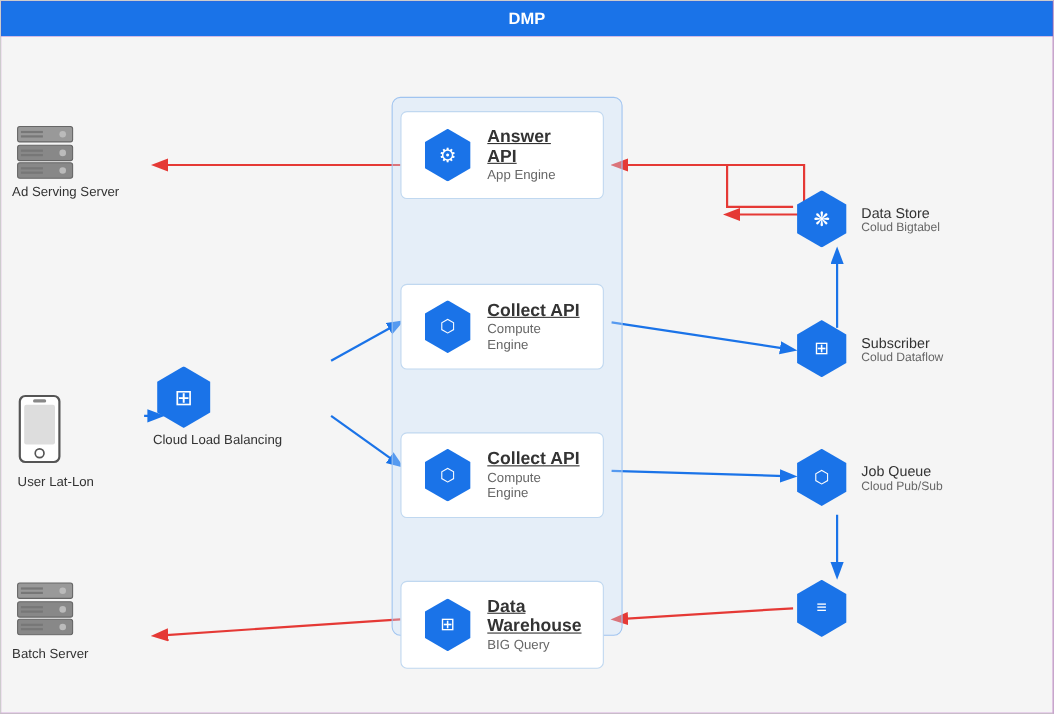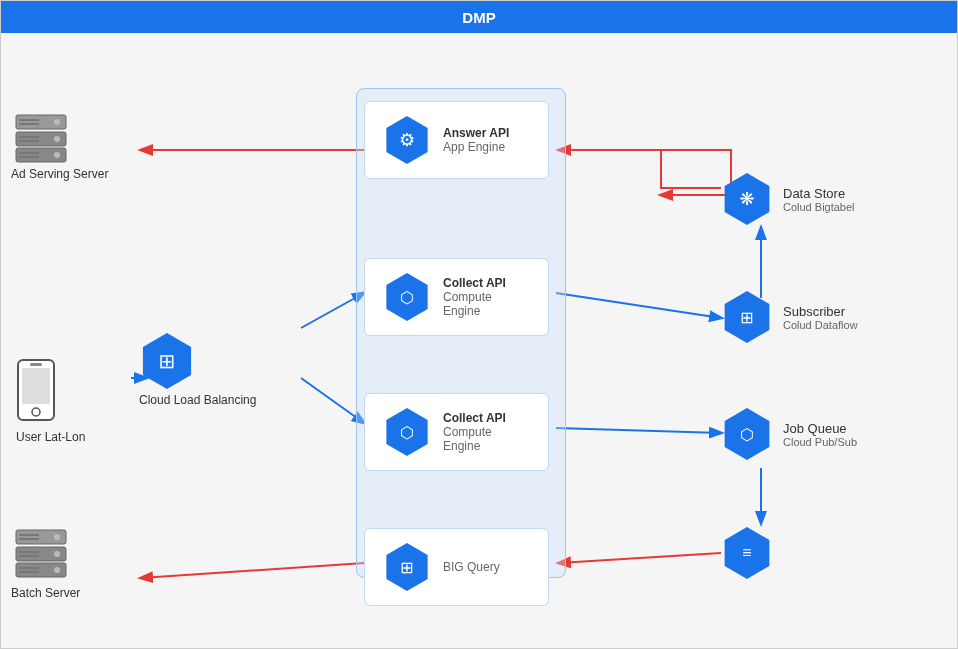--- a/index.html
+++ b/index.html
@@ -83,23 +83,24 @@
       border: 1.5px solid #c0d8f0;
       border-radius: 6px;
       padding: 14px 18px;
       display: flex;
       flex-direction: row;
       align-items: center;
       gap: 12px;
       min-width: 160px;
     }
     .card-text .card-title {
-      font-size: 12px;
+      font-size: 16px;
       font-weight: bold;
       color: #333;
+      text-decoration: underline;
     }
     .card-text .card-subtitle {
       font-size: 12px;
       color: #666;
     }
 
     
     .group-box {
       position: absolute;
       background: rgba(200, 225, 255, 0.35);
@@ -221,20 +222,21 @@
         <div class="card-title">Collect API</div>
         <div class="card-subtitle">Compute Engine</div>
       </div>
     </div>
 
     <div class="card" style="position:absolute; left:363px; top:495px; width:185px;">
       <div class="hex" style="width: 48px; height: 48px; flex-shrink: 0; background: rgb(26, 115, 232);">
         <span style="color:white;font-size:16px;">⊞</span>
       </div>
       <div class="card-text">
+        <div class="card-title">Data Warehouse</div>
         <div class="card-subtitle">BIG Query</div>
       </div>
     </div>
 
     <div class="node" style="left:138px; top:300px; width:120px;">
       <div class="hex" style="width: 56px; height: 56px; background: rgb(26, 115, 232);">
         <span style="color:white;font-size:20px;">⊞</span>
       </div>
       <div class="node-label">Cloud Load Balancing</div>
     </div>

